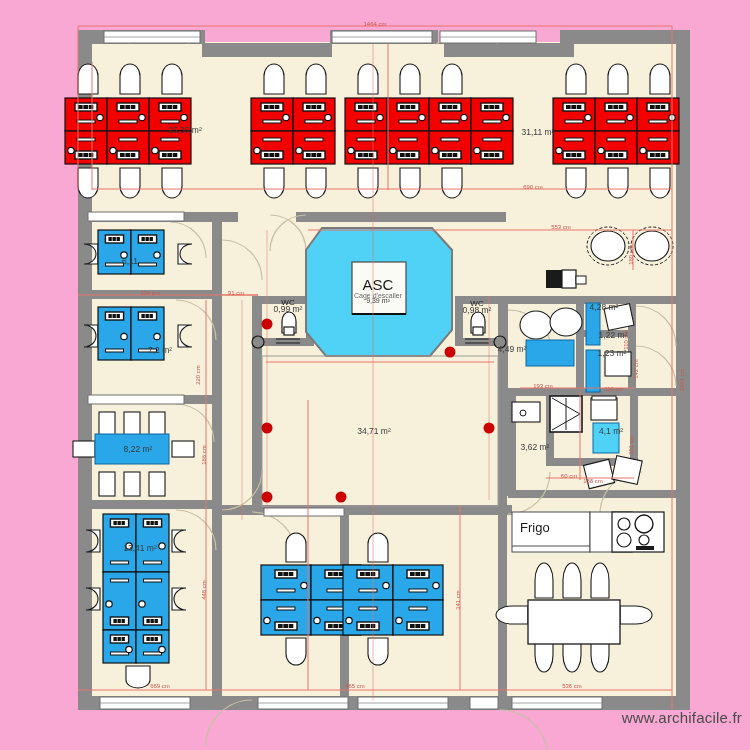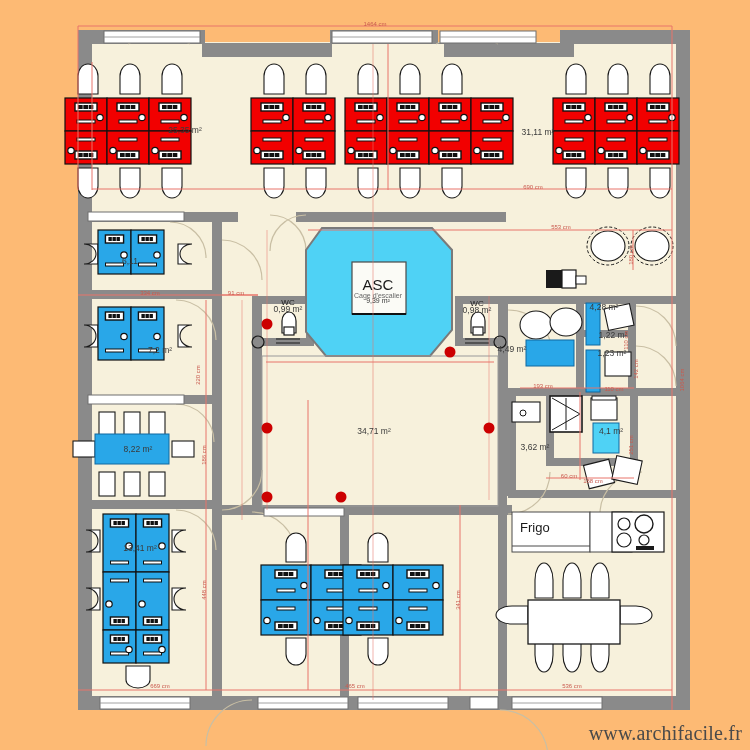--- a/index.html
+++ b/index.html
@@ -1,19 +1,19 @@
 <!DOCTYPE html>
 <html><head>
 <meta charset="utf-8">
 <style>
   html,body{margin:0;padding:0;background:#ffffff;}
   body{font-family:"Liberation Sans",sans-serif;}
-  #plan-root{position:relative;width:750px;height:750px;background:#fdba74;overflow:hidden;}
+  #plan-root{position:relative;width:750px;height:750px;background:#f9a8d4;overflow:hidden;}
   .layer{position:absolute;left:0;top:0;width:750px;height:750px;}
-  .watermark{position:absolute;right:8px;bottom:5px;font-size:20px;color:#4a4a4a;letter-spacing:.2px;font-family:Liberation Serif, serif;}
+  .watermark{position:absolute;right:8px;bottom:24px;font-size:15px;color:#4a4a4a;letter-spacing:.2px;}
   svg{display:block;}
   text{font-family:"Liberation Sans",sans-serif;}
 </style>
 </head>
 <body>
 
 <div id="plan-root">
 
   <svg class="layer" width="750" height="750" viewBox="0 0 750 750">
 

